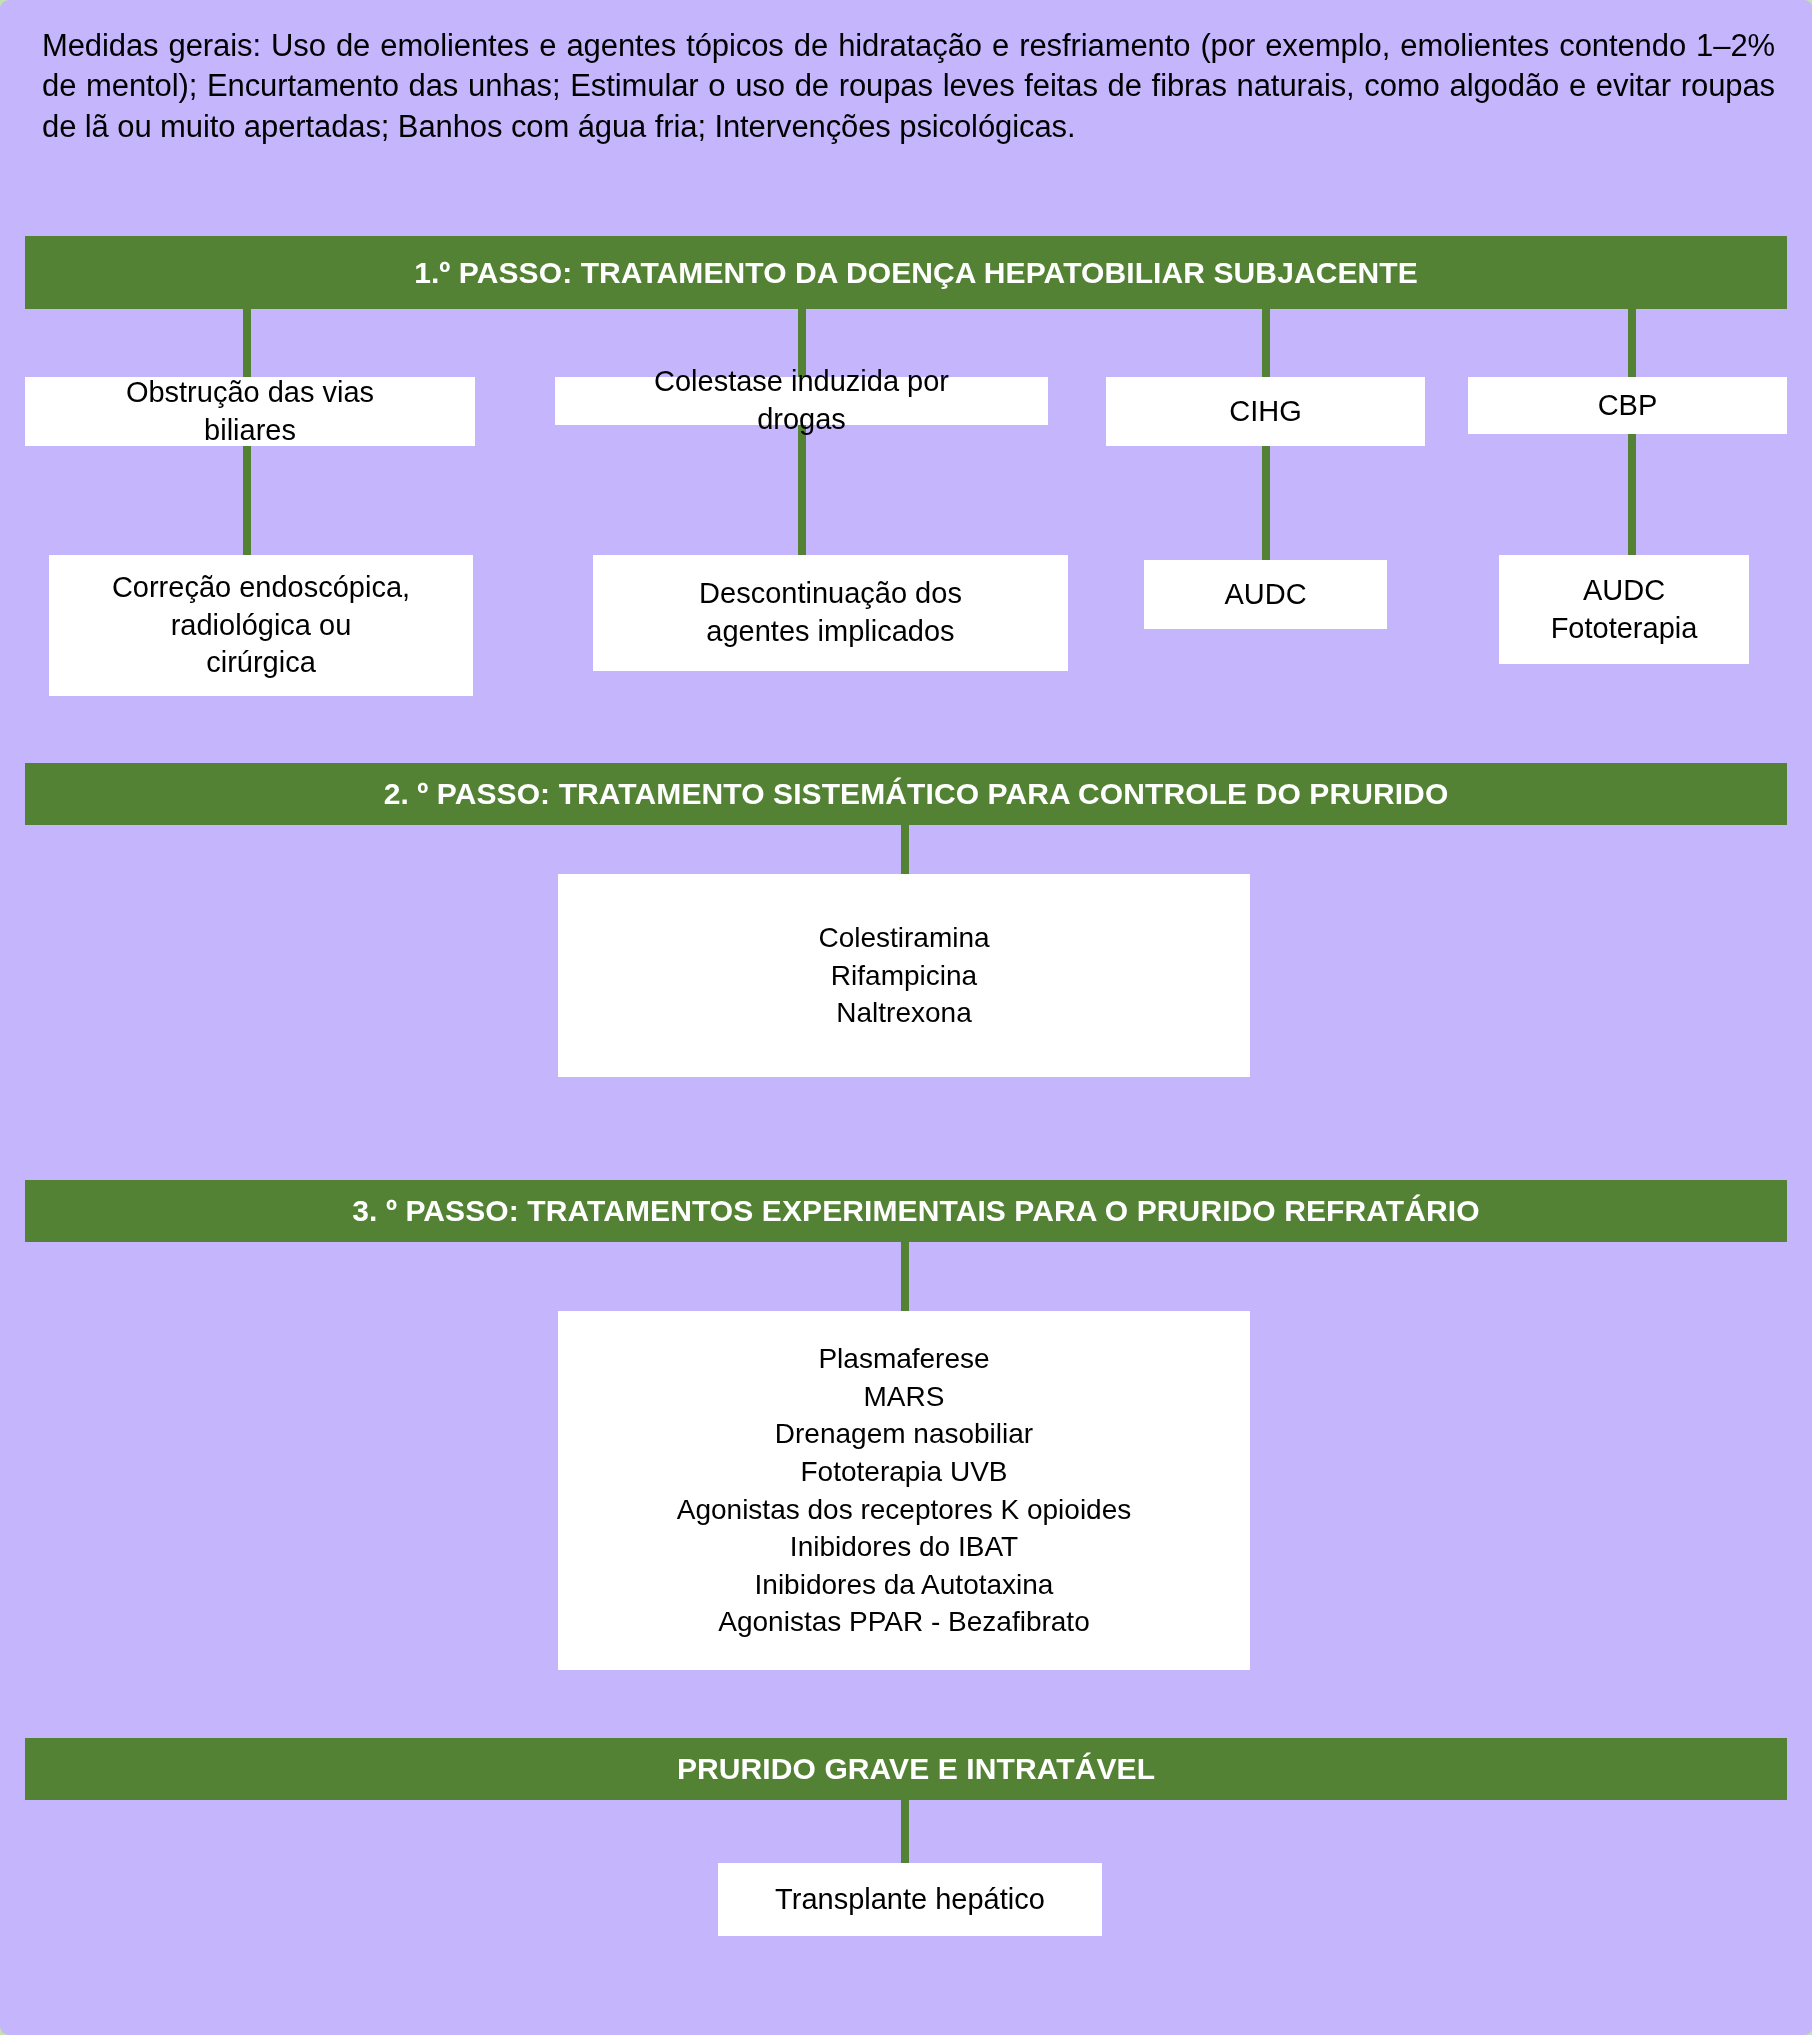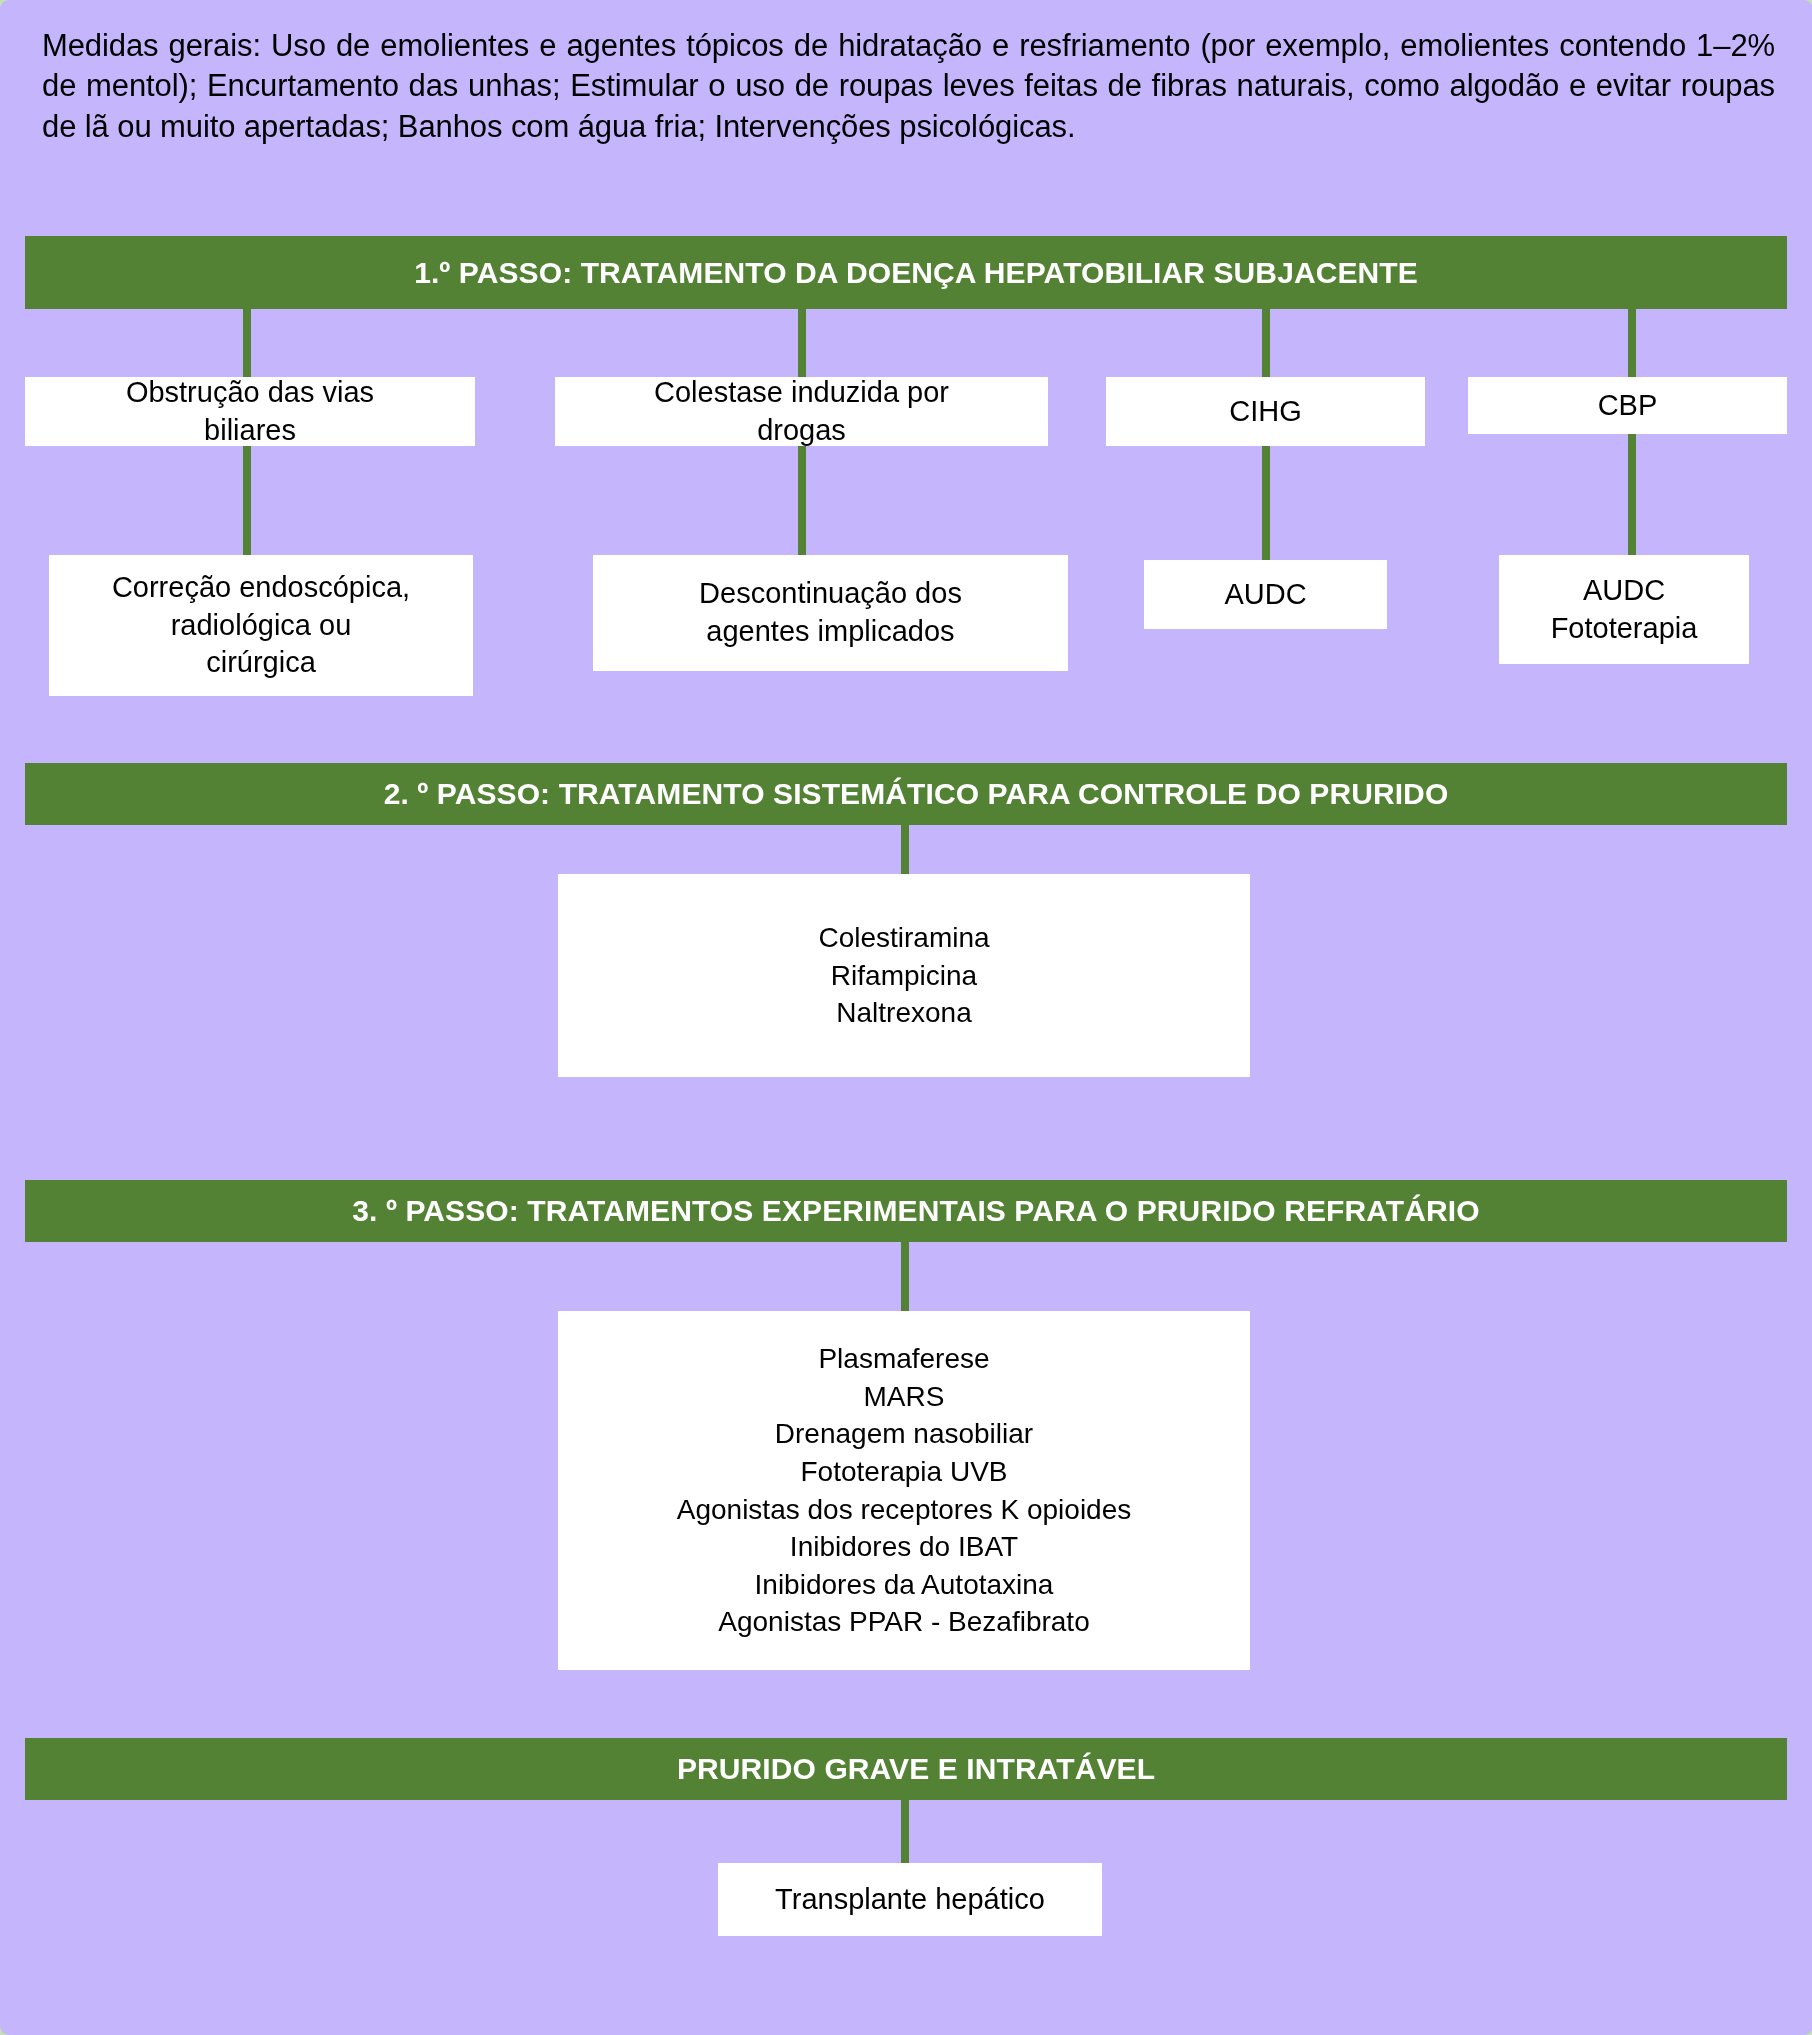--- a/index.html
+++ b/index.html
@@ -101,21 +101,21 @@
   <div class="conn" style="left:1262px; top:397px; height:232px;"></div>
   <div class="conn" style="left:1628px; top:397px; height:232px;"></div>
 
   <div class="node" style="left:25px; top:377px; width:450px; height:69px;">
     <div class="lines">
       <span>Obstrução das vias</span>
       <span>biliares</span>
     </div>
   </div>
 
-  <div class="node" style="left:555px; top:377px; width:493px; height:69px;">
+  <div class="node" style="left:555px; top:377px; width:493px; height:48px;">
     <div class="lines">
       <span>Colestase induzida por</span>
       <span>drogas</span>
     </div>
   </div>
 
   <div class="node" style="left:1106px; top:377px; width:319px; height:69px;">
     <div class="lines">
       <span>CIHG</span>
     </div>

